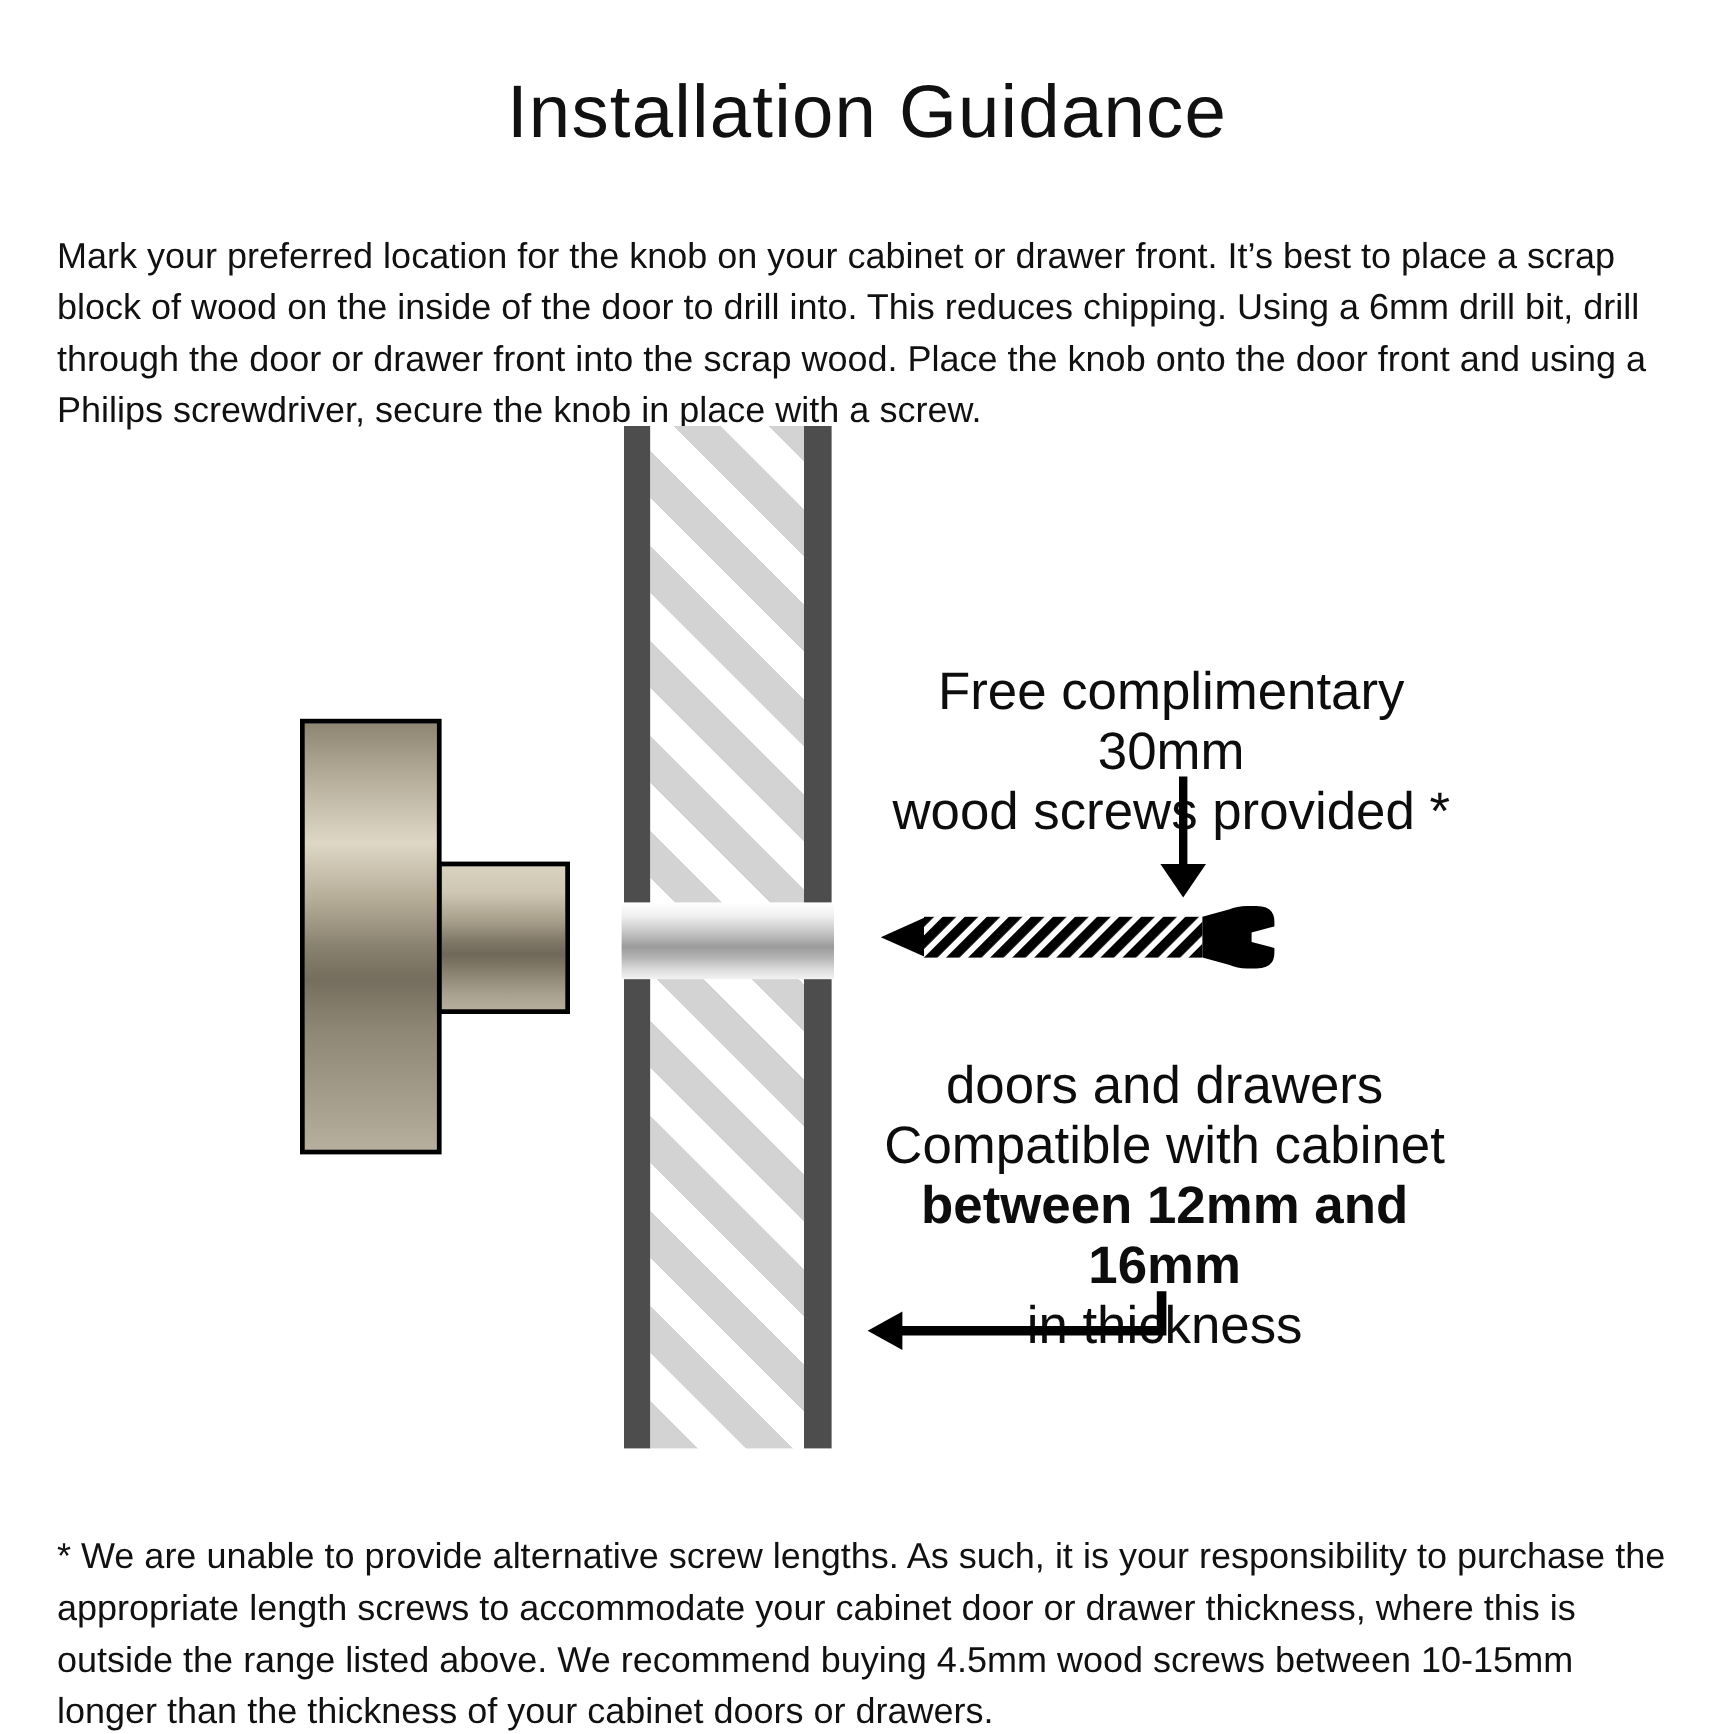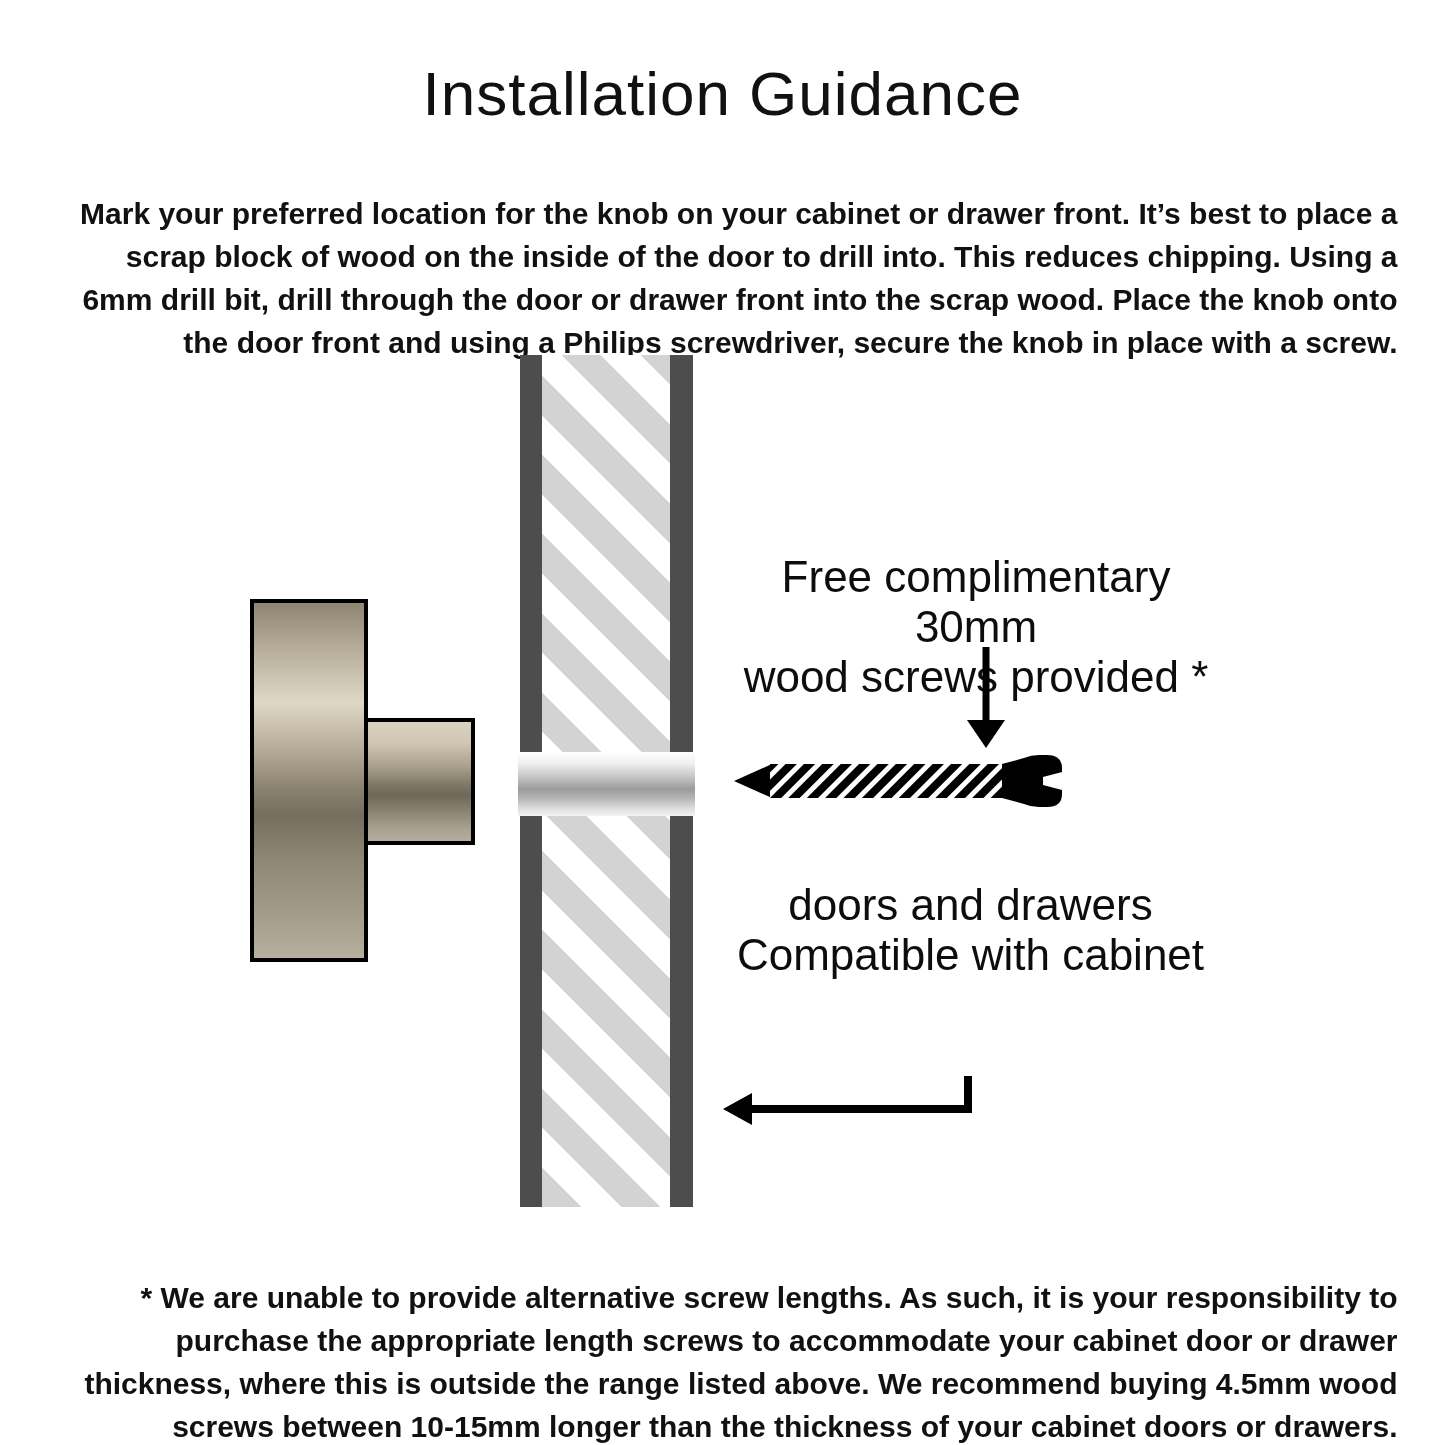--- a/index.html
+++ b/index.html
@@ -26,25 +26,24 @@
     font-weight: 400;
     letter-spacing: 1px;
     color: #111111;
     margin-top: 16px;
   }
   .body-par {
     position: absolute;
     left: 50%;
     transform: translateX(-50%);
     width: 1350px;
-    text-align: right;
+    text-align: left;
     font-size: 30px;
     line-height: 43px;
     color: #111111;
-    font-weight: bold;
   }
   .intro-par { top: 162px; }
   .foot-par  { top: 1246px; }
 
   
   .knob-face {
     position: absolute;
     left: 250px; top: 599px;
     width: 110px; height: 355px;
     border: 4px solid #000;
@@ -156,19 +155,21 @@
     </svg>
 
     <div class="note screw-note">
       <div>Free complimentary 30mm</div>
       <div>wood screws provided *</div>
     </div>
 
     <div class="note compat-note">
       <div>doors and drawers</div>
       <div>Compatible with cabinet</div>
+      <div class="bold-line">between 12mm and 16mm</div>
+      <div>in thickness</div>
     </div>
 
   </div>
 
   <p class="body-par foot-par">* We are unable to provide alternative screw lengths. As such, it is your responsibility to purchase the appropriate length screws to accommodate your cabinet door or drawer thickness, where this is outside the range listed above. We recommend buying 4.5mm wood screws between 10-15mm longer than the thickness of your cabinet doors or drawers.</p>
 
 </div>
 
 </body></html>

